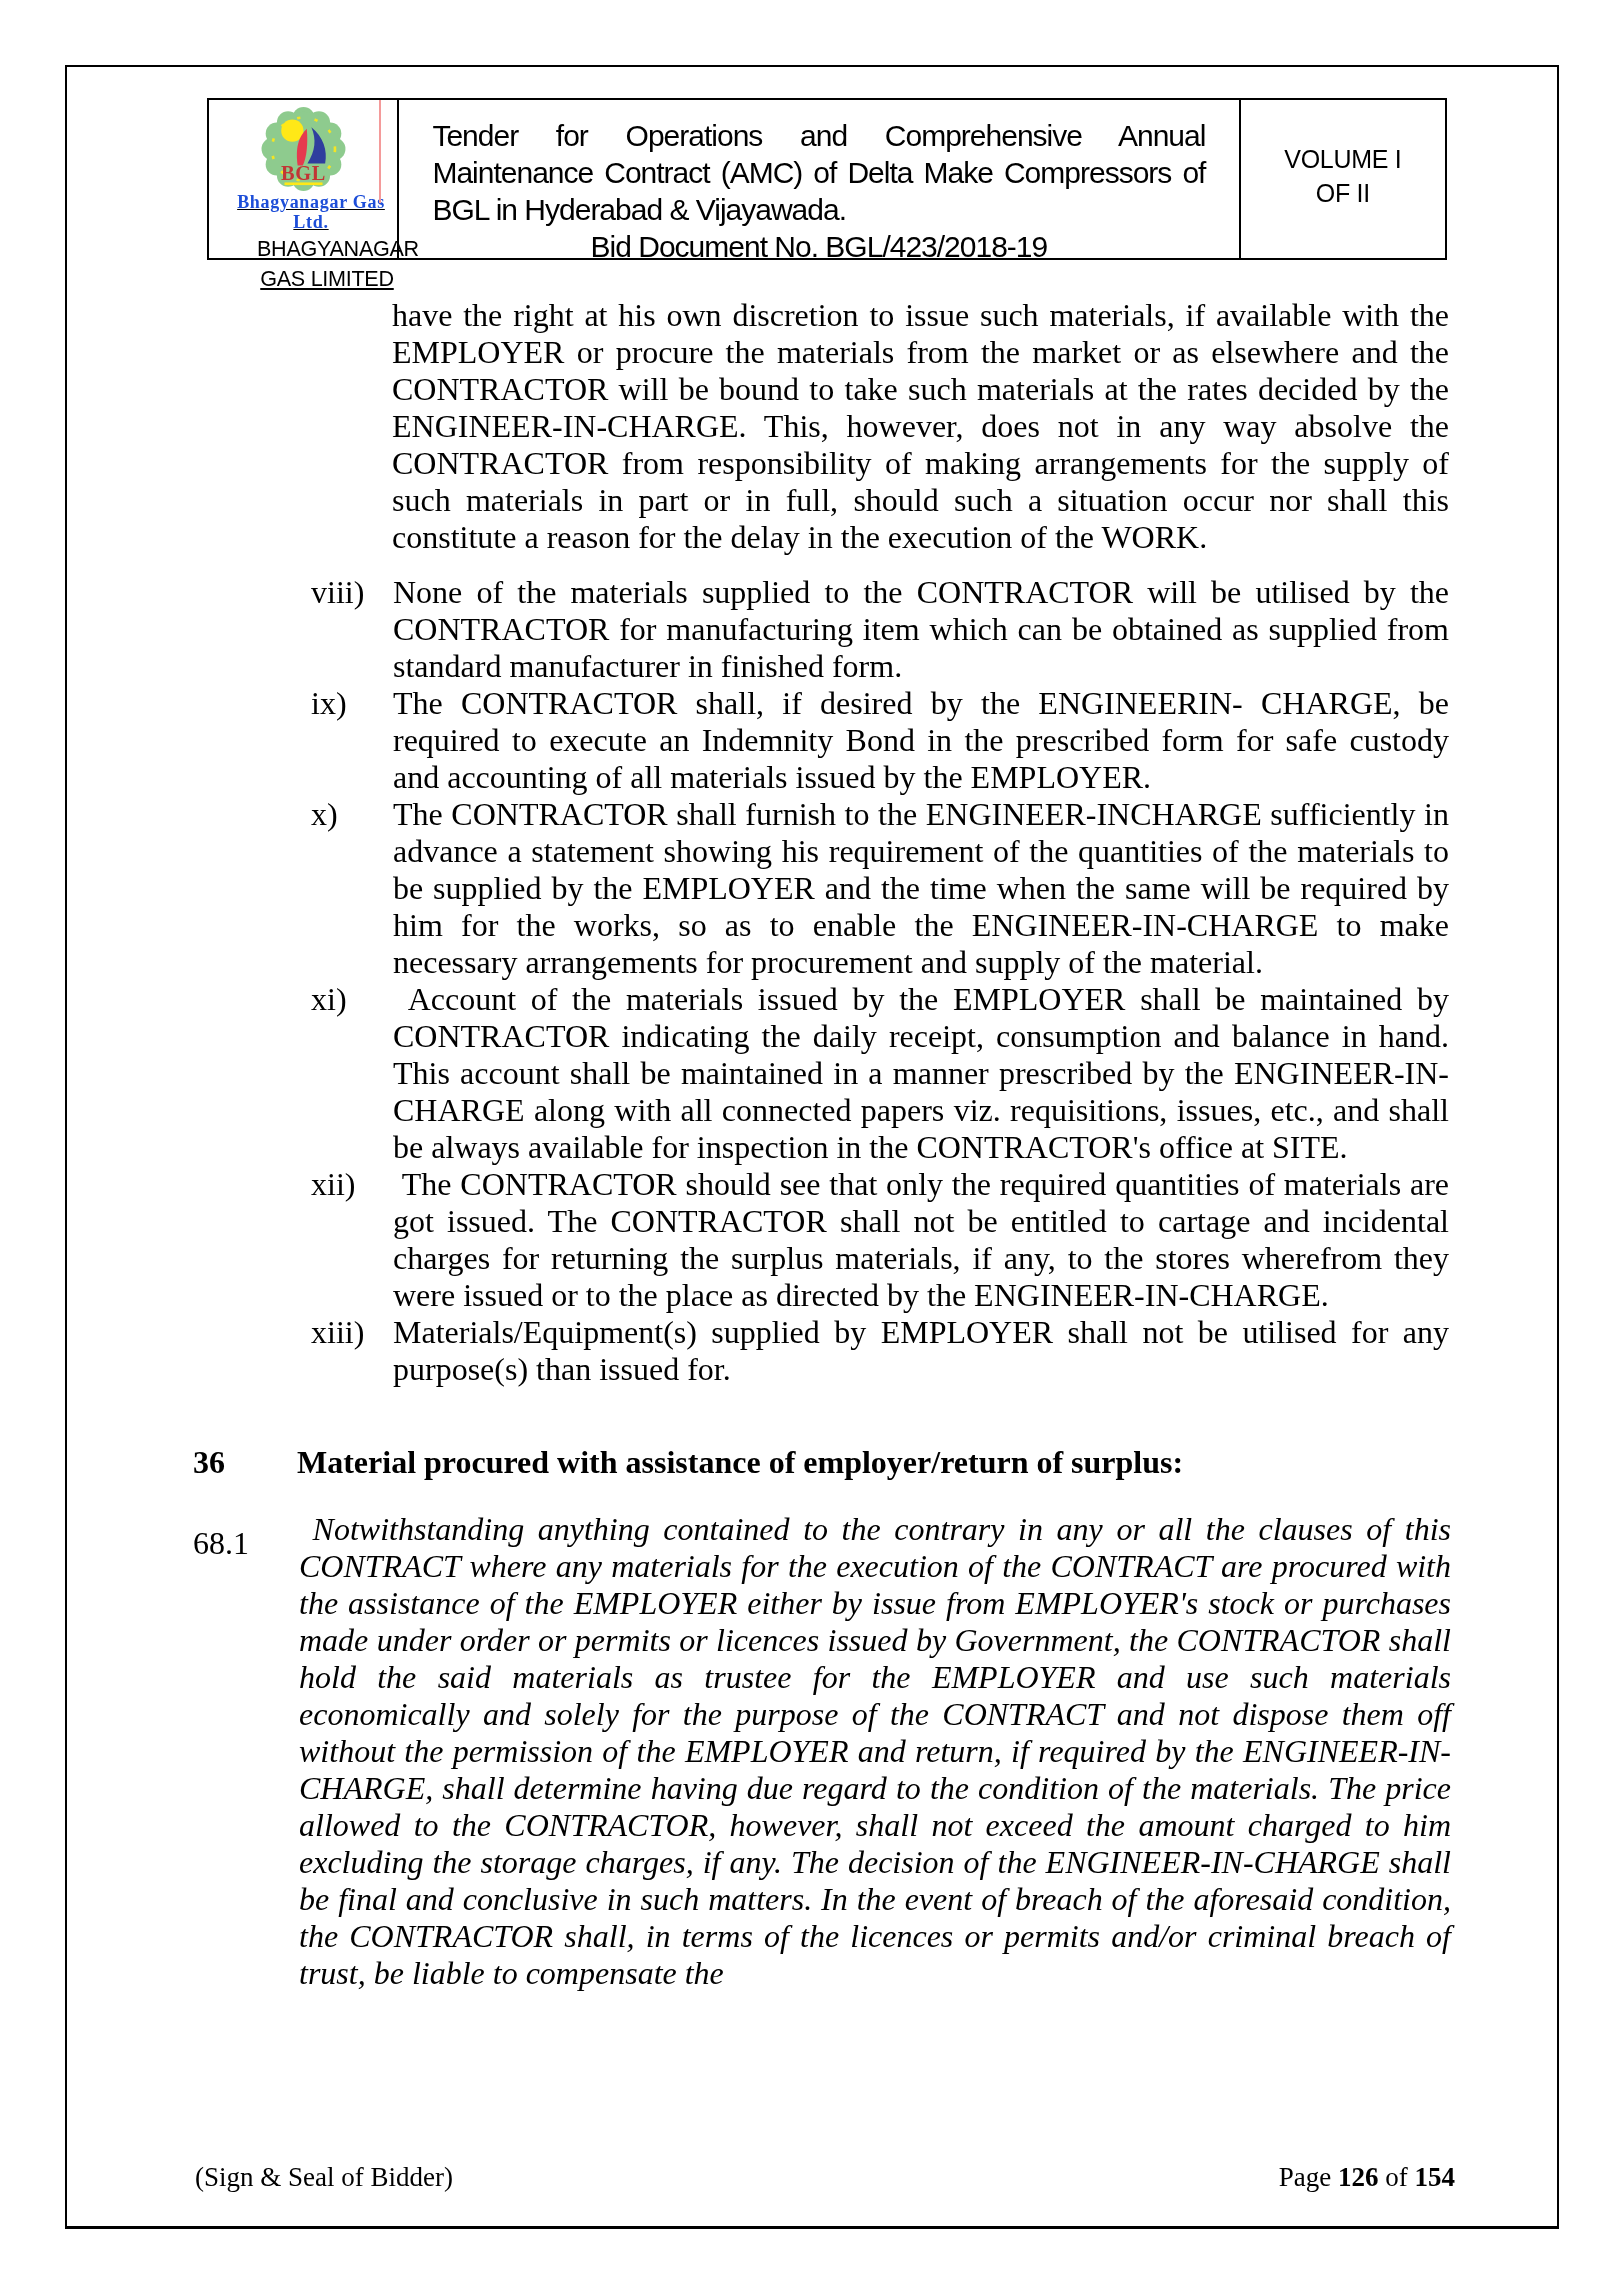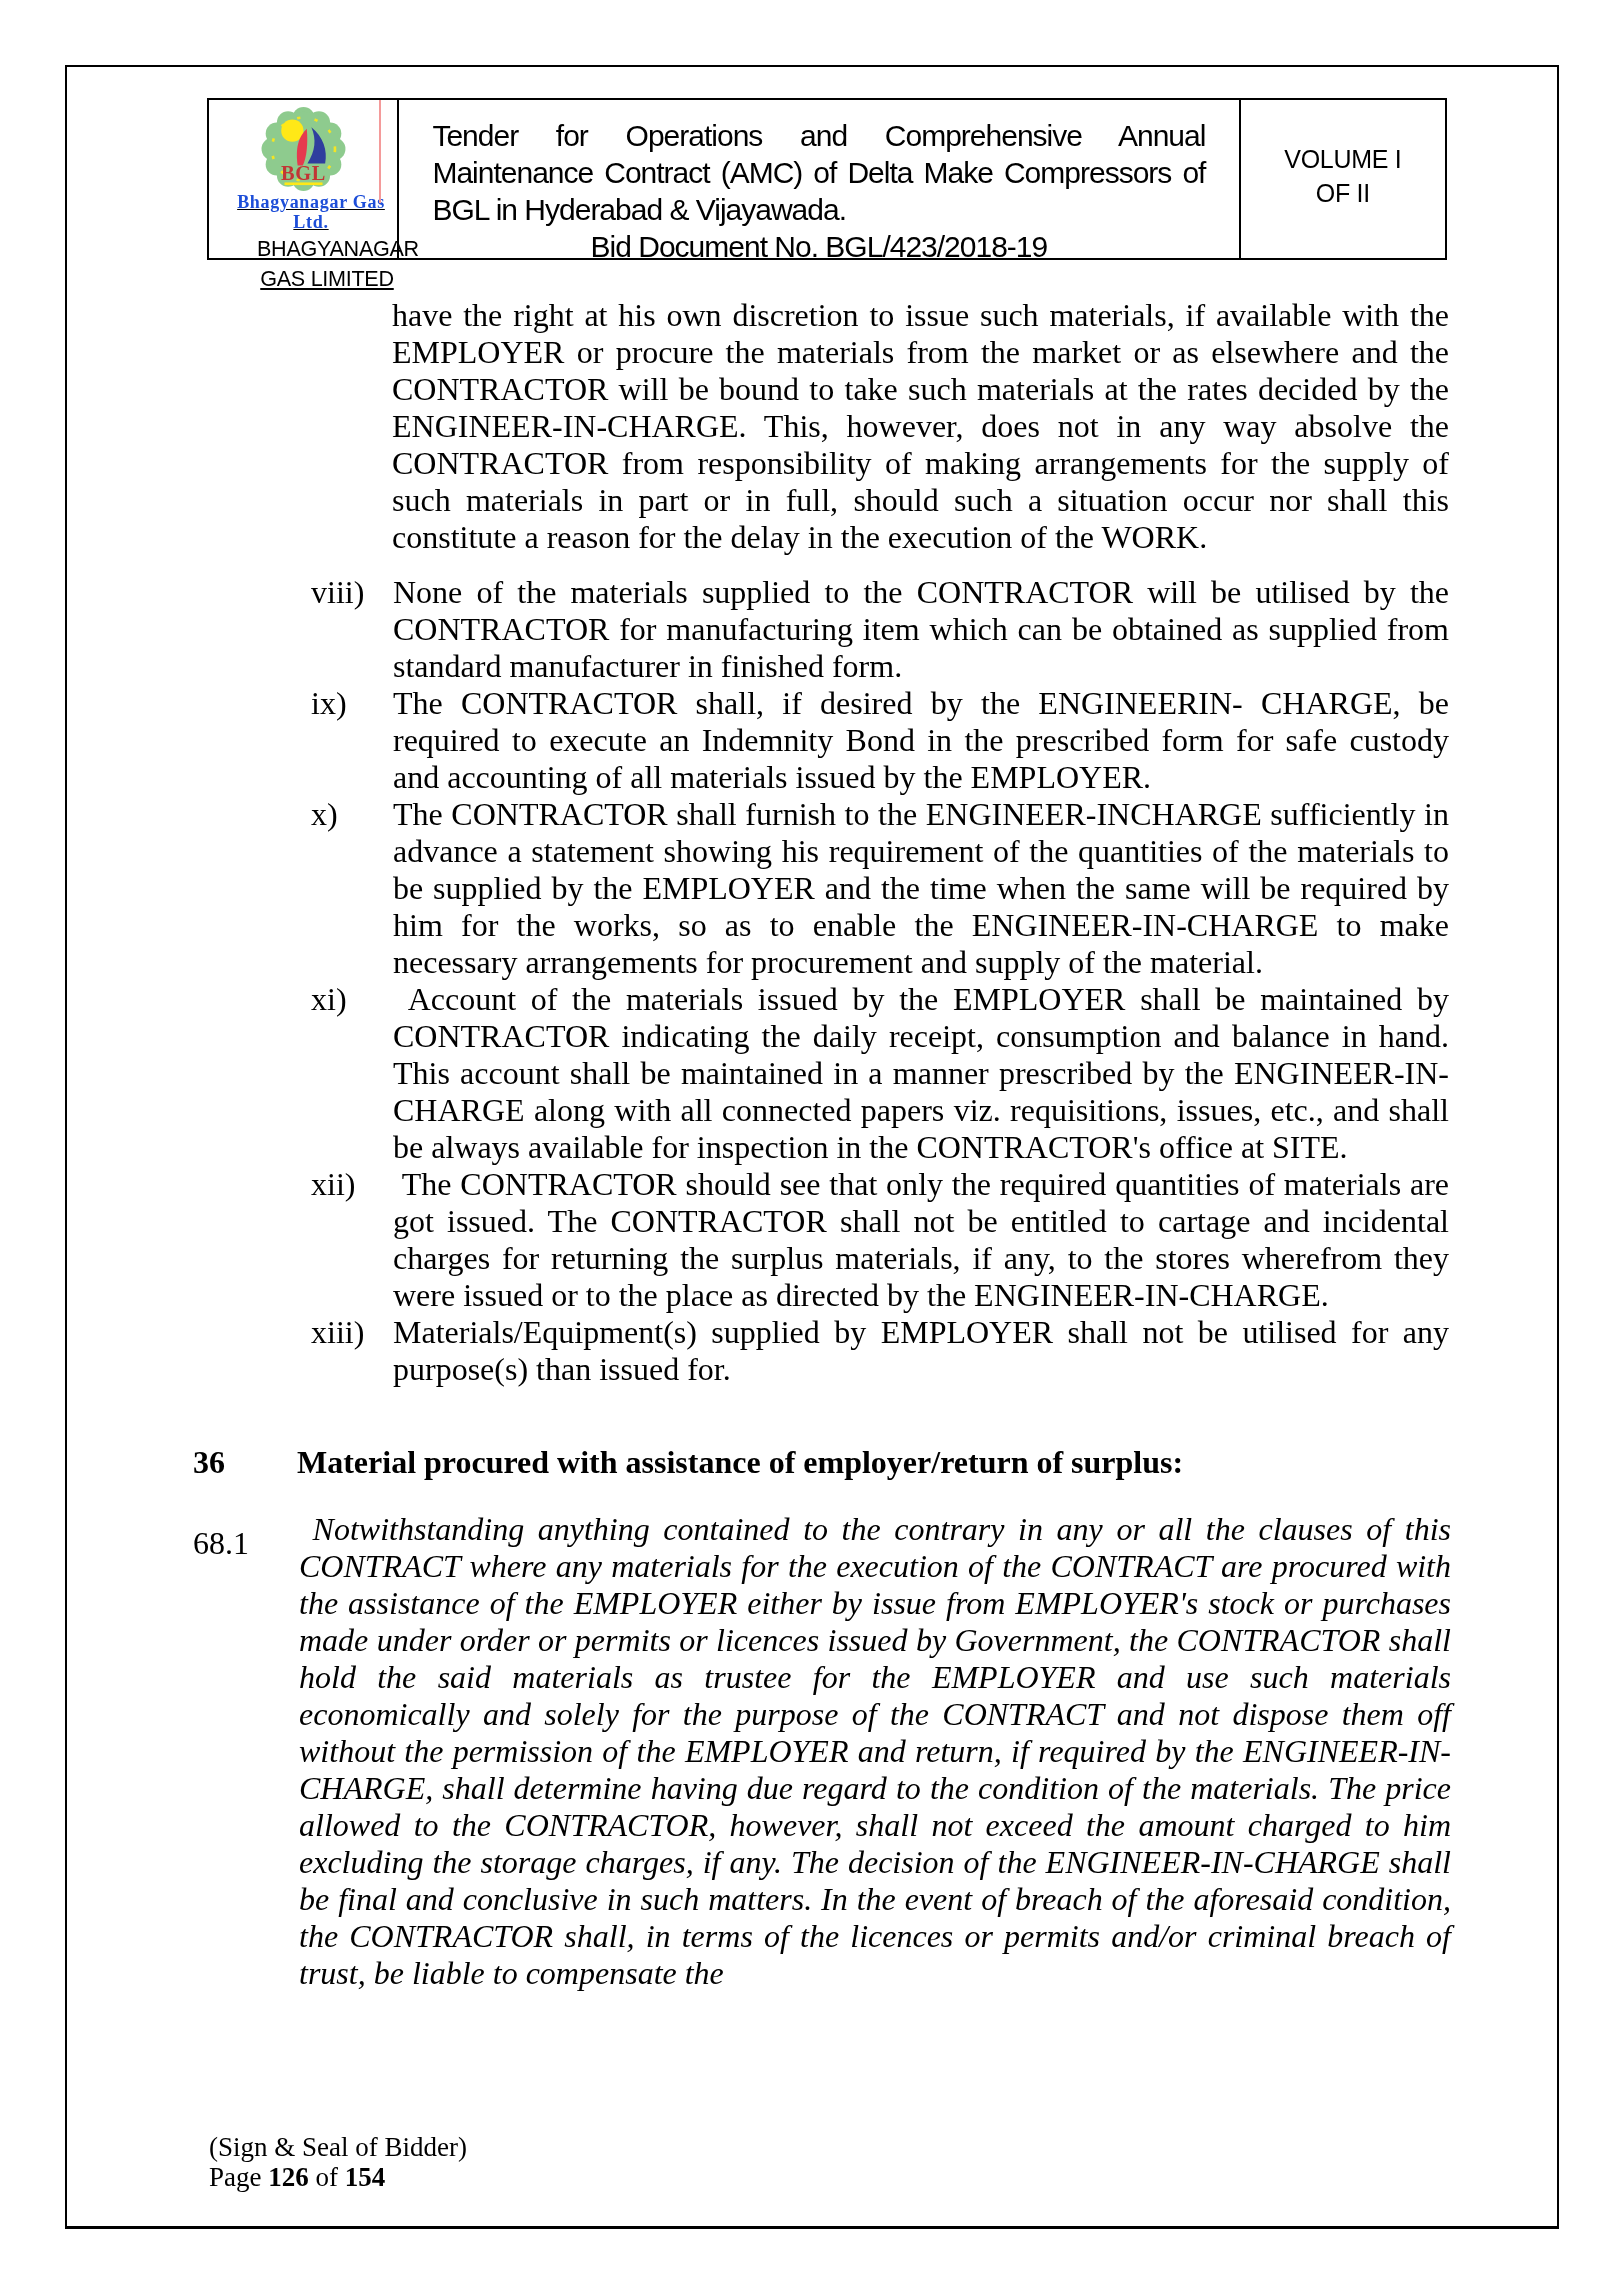--- a/index.html
+++ b/index.html
@@ -74,24 +74,24 @@
   }
   .sect { margin-top: 56px; font-weight: bold; }
   .sect .num { position: absolute; left: 126px; top: 0; }
   .sect .txt { margin-left: 230px; width: 1152px; }
   .clause { margin-top: 30px; }
   .clause .num { position: absolute; left: 126px; top: 14px; }
   .clause .txt { margin-left: 232px; width: 1152px; text-align: justify; font-style: italic; }
 
   
   .footer {
-    position: absolute; left: 16px; right: 0; bottom: 34px;
+    position: absolute; left: 2px; right: 0; bottom: 34px;
     display: flex; justify-content: space-between;
     padding: 0 102px 0 126px;
-    font-size: 27px; line-height: 30px; flex-direction: column;
+    font-size: 27px; line-height: 30px;
   }
   .footer b { font-weight: bold; }
 </style>
 </head>
 <body>
 
 <div class="frame">
 
   <div class="header">
 

